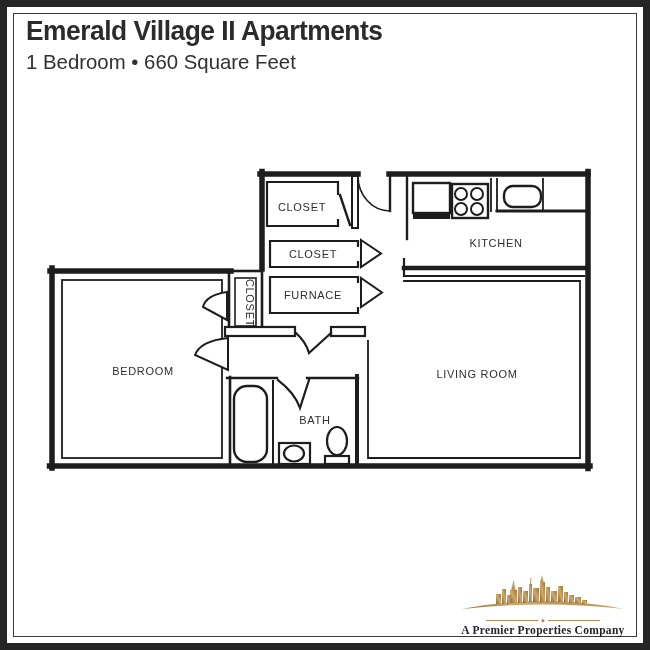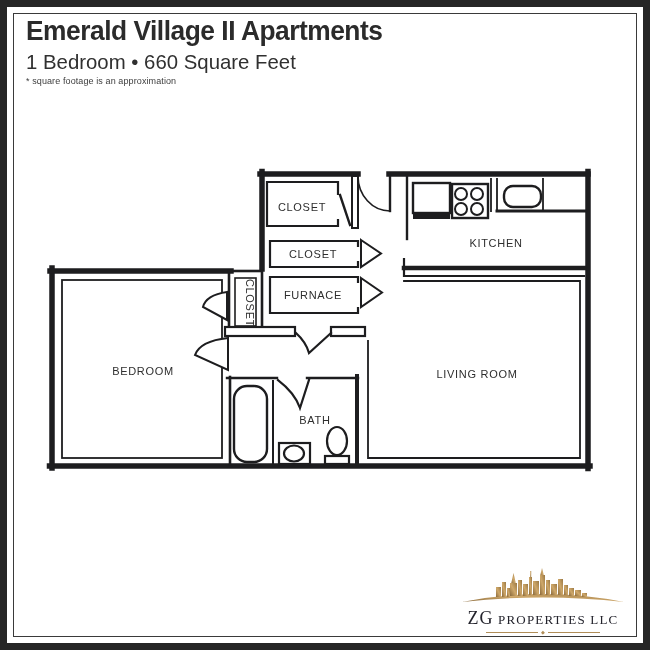--- a/index.html
+++ b/index.html
@@ -64,21 +64,20 @@
 </style>
 </head>
 <body>
 
 <div class="frame"></div>
 <div class="inner-rule"></div>
 
 <div class="header">
   <div class="title">Emerald Village II Apartments</div>
   <div class="subtitle">1 Bedroom • 660 Square Feet</div>
-  <div class="note">* square footage is an approximation</div>
 </div>
 
 <svg class="plan" width="650" height="650" viewBox="0 0 650 650">
   <g fill="none" stroke="#1d1d1f" stroke-linecap="square">
 
     <g stroke-width="5.5">
       <path d="M260,174 H358"></path>
       <path d="M389,174 H588"></path>
       <path d="M588,171.5 V468.5"></path>
       <path d="M49.5,466 H590"></path>
@@ -190,22 +189,19 @@
         <rect x="88" y="20" width="4" height="15"></rect>
         <rect x="93" y="24" width="6" height="11"></rect>
         <rect x="100" y="19" width="5" height="16"></rect>
         <rect x="106" y="25" width="4" height="10"></rect>
         <rect x="111" y="28" width="5" height="8"></rect>
         <rect x="117" y="30" width="6" height="6"></rect>
         <rect x="124" y="33" width="5" height="4"></rect>
       </g>
     </g>
   </svg>
-  <div class="company">
-    <span class="zg">ZG</span>
-    <span>PROPERTIES LLC</span>
-  </div>
   <div class="divider">
     <span class="bar"></span>
     <span class="gem">◆</span>
     <span class="bar"></span>
   </div>
+  <div class="tagline">A Premier Properties Company</div>
 </div>
 
 </body></html>

